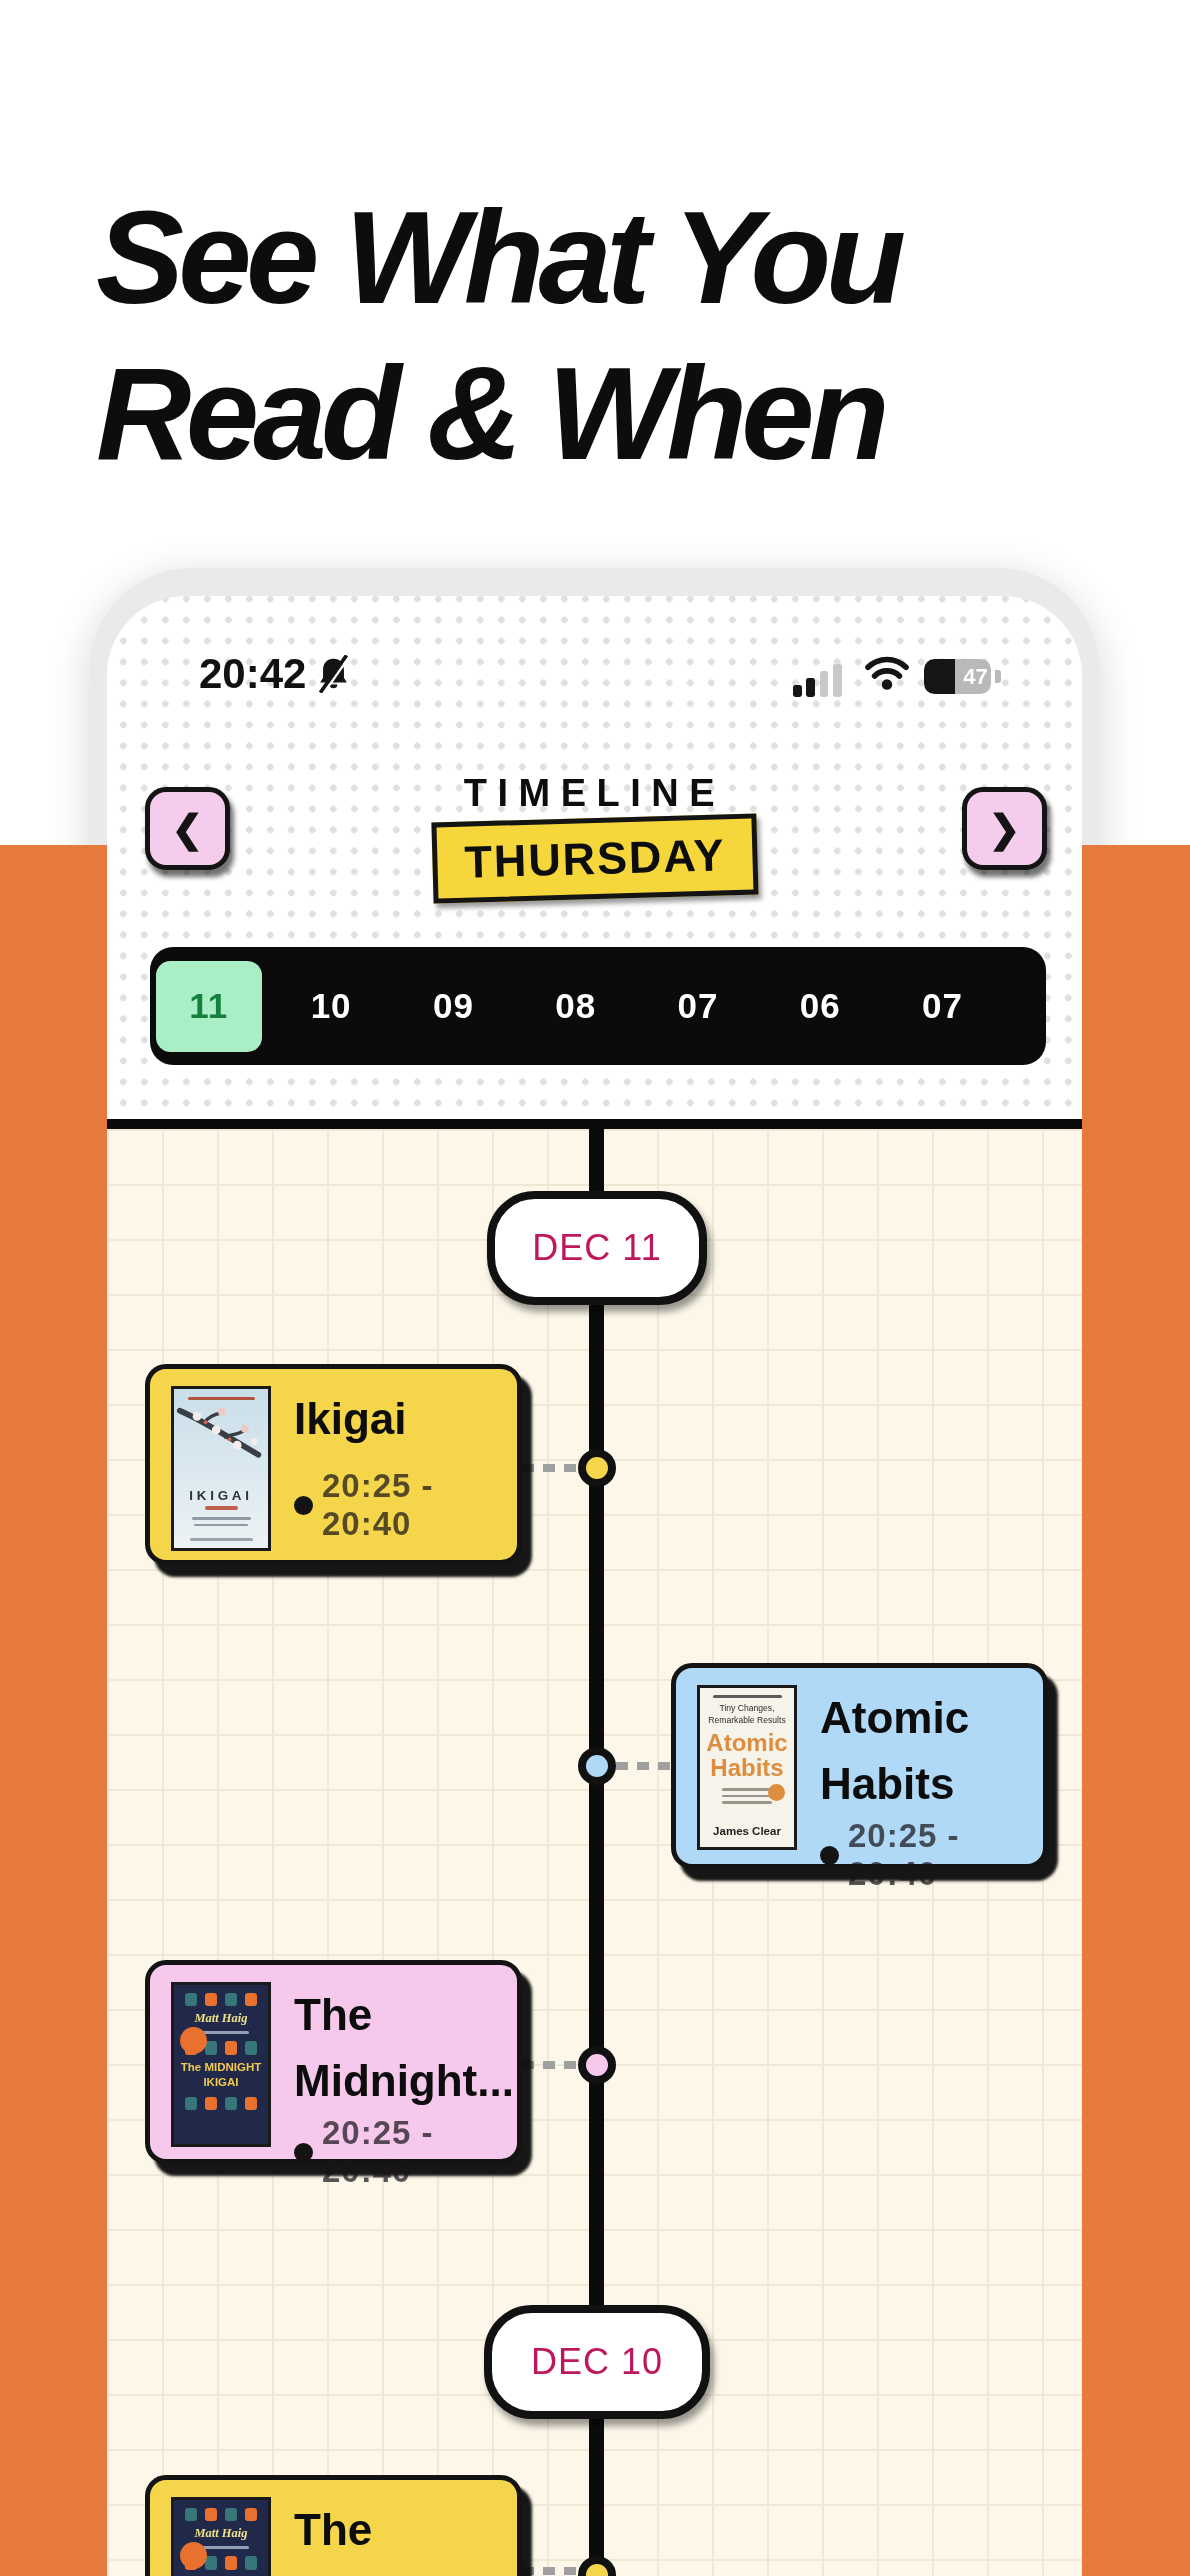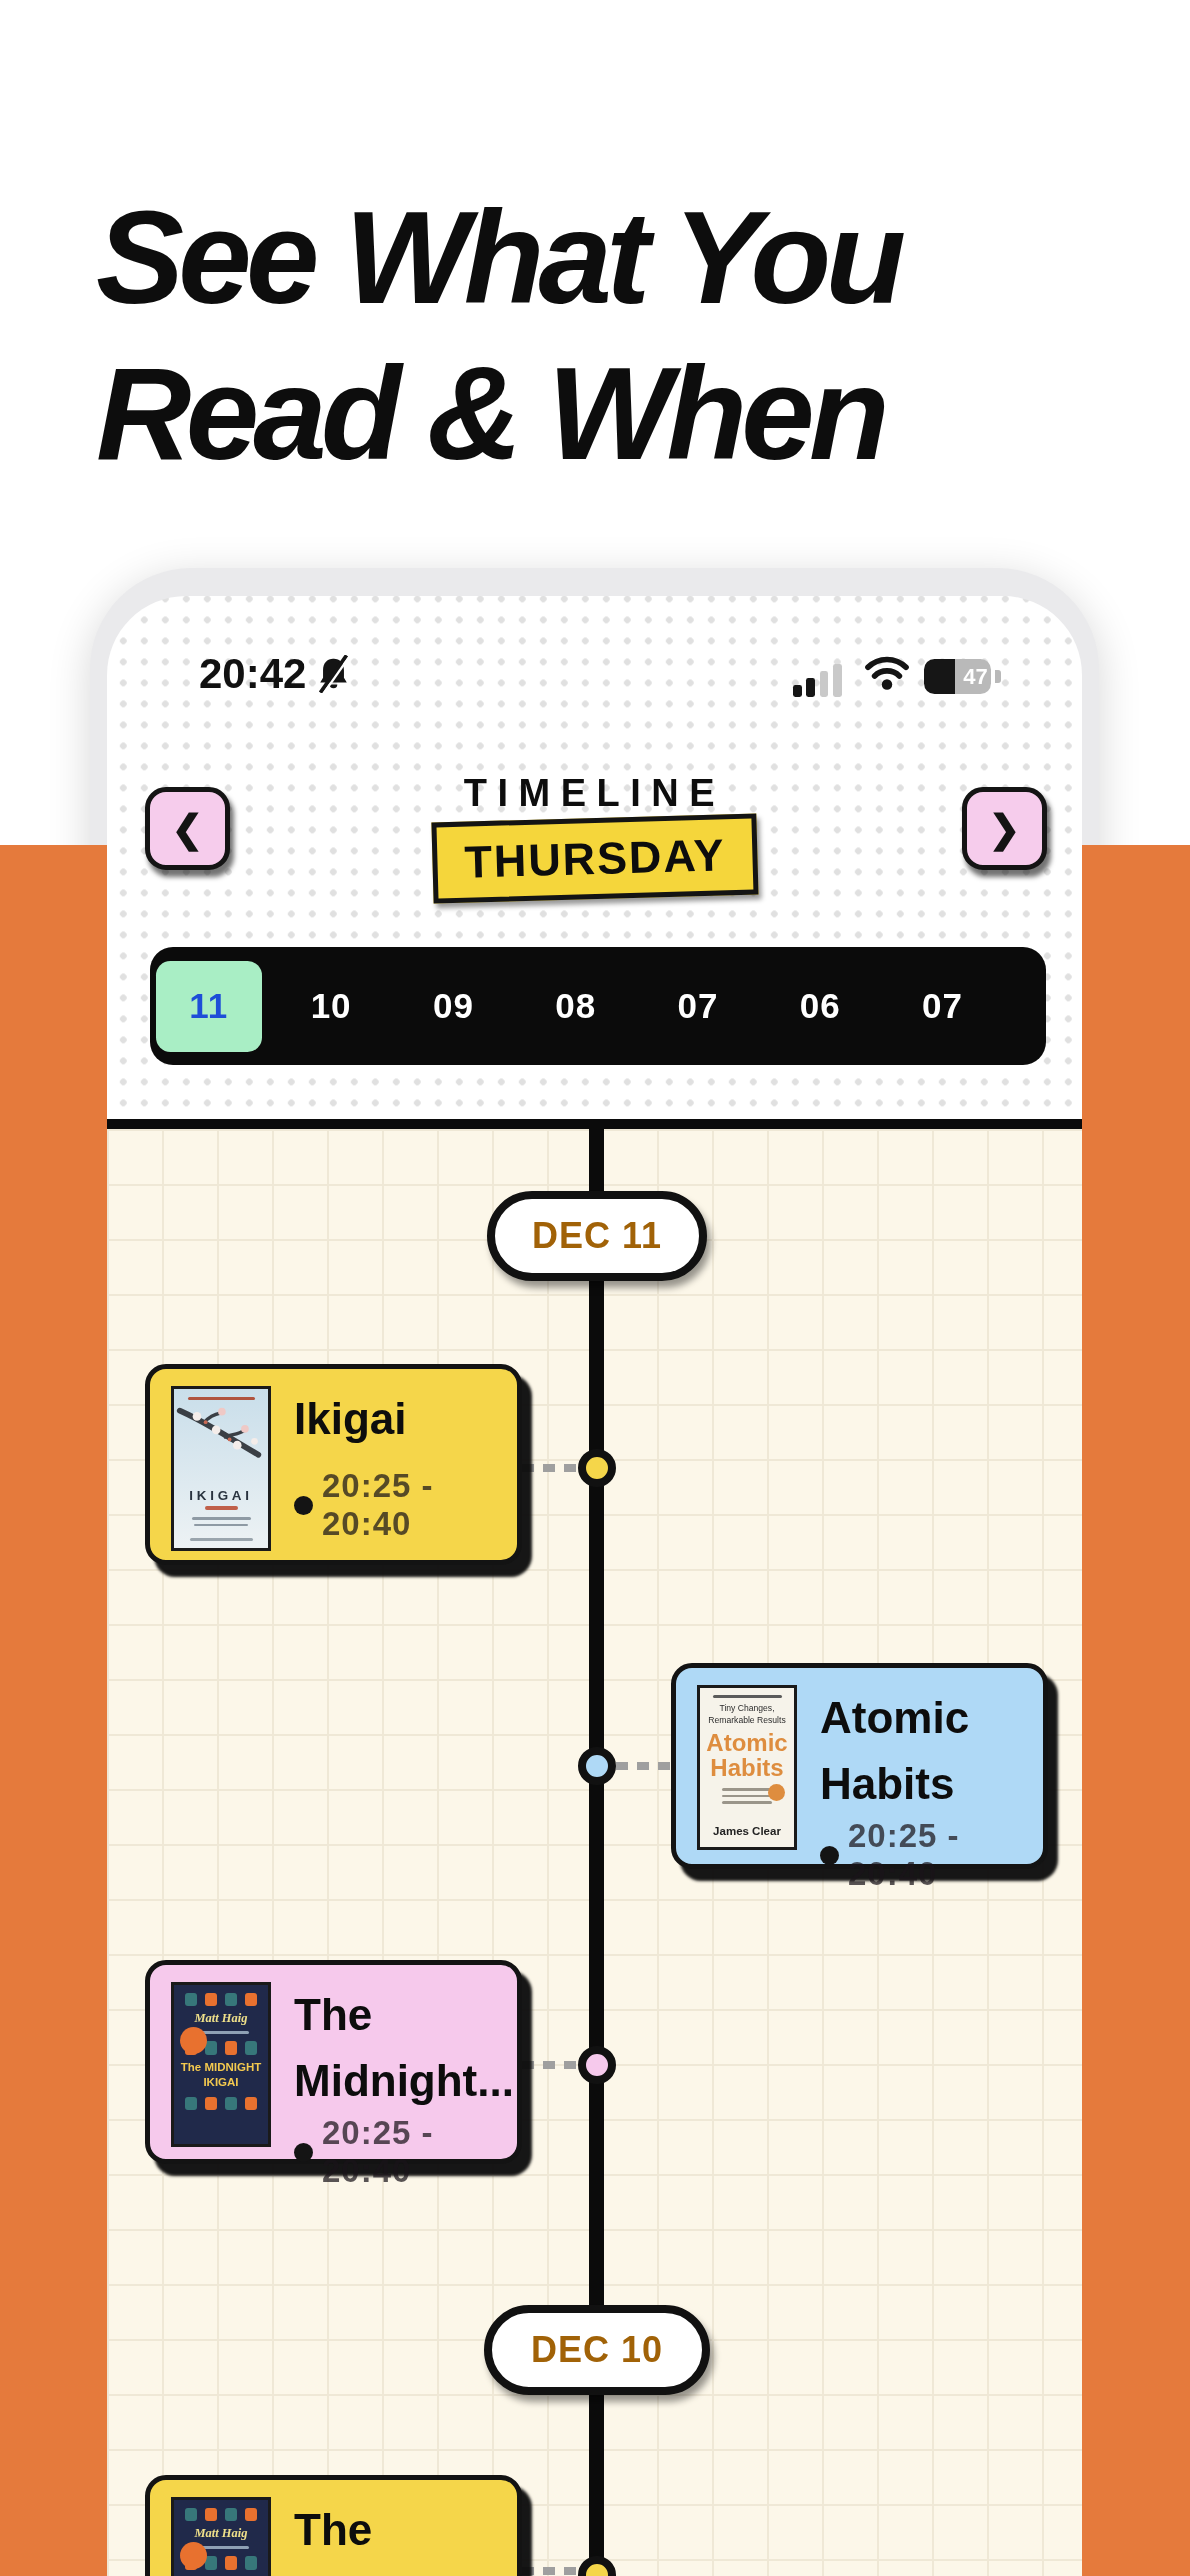--- a/index.html
+++ b/index.html
@@ -87,40 +87,40 @@
   .date-strip {
     position:absolute; left:43px; top:351px; width:896px; height:118px;
     background:#0B0B0B; border-radius:23px;
     display:flex; align-items:center; gap:16.3px; padding-left:5.8px;
   }
   .date-cell {
     width:106px; text-align:center; font-size:35px; font-weight:bold;
     color:#ffffff; letter-spacing:1px; cursor:pointer;
   }
   .date-cell.selected {
-    height:91px; background:#A9EEC5; border-radius:14.4px; color:#1d4ed8;
+    height:91px; background:#A9EEC5; border-radius:14.4px; color:#15803d;
     display:flex; align-items:center; justify-content:center;
   }
 
   .separator { position:absolute; left:0; top:523px; width:975px; height:9.6px; background:#0B0B0B; }
 
   
   .timeline-area {
     position:absolute; left:0; top:533px; width:975px; height:1447px;
     background-color:#FCF7E9;
     background-image:linear-gradient(#EFE8D6 1.9px, transparent 1.9px),
                      linear-gradient(90deg,#EFE8D6 1.9px, transparent 1.9px);
     background-size:55px 55px; overflow:hidden;
   }
   .vline { position:absolute; left:482px; top:0; width:15.3px; height:1447px; background:#0B0B0B; }
 
   .day-pill {
-    position:absolute; height:90px; background:#ffffff; border:8.6px solid #111;
+    position:absolute; height:114px; background:#ffffff; border:8.6px solid #111;
     border-radius:48px; display:flex; align-items:center; justify-content:center;
-    font-size:36px; font-weight:bold; letter-spacing:1px; color:#a16207;
+    font-size:36px; font-weight:normal; letter-spacing:1px; color:#be185d;
     box-shadow:3.8px 6.7px 7.7px rgba(0,0,0,0.40);
   }
   .pill-1 { left:380px; top:62px; width:220px; }
   .pill-2 { left:377px; top:1176px; width:226px; }
 
   .book-card {
     position:absolute; width:377px; border:5.8px solid #131313; border-radius:21px;
     box-shadow:9.6px 11.5px 2.9px rgba(12,12,12,0.96);
     display:flex; padding:17px 15.3px 17px 21px; cursor:pointer;
   }

